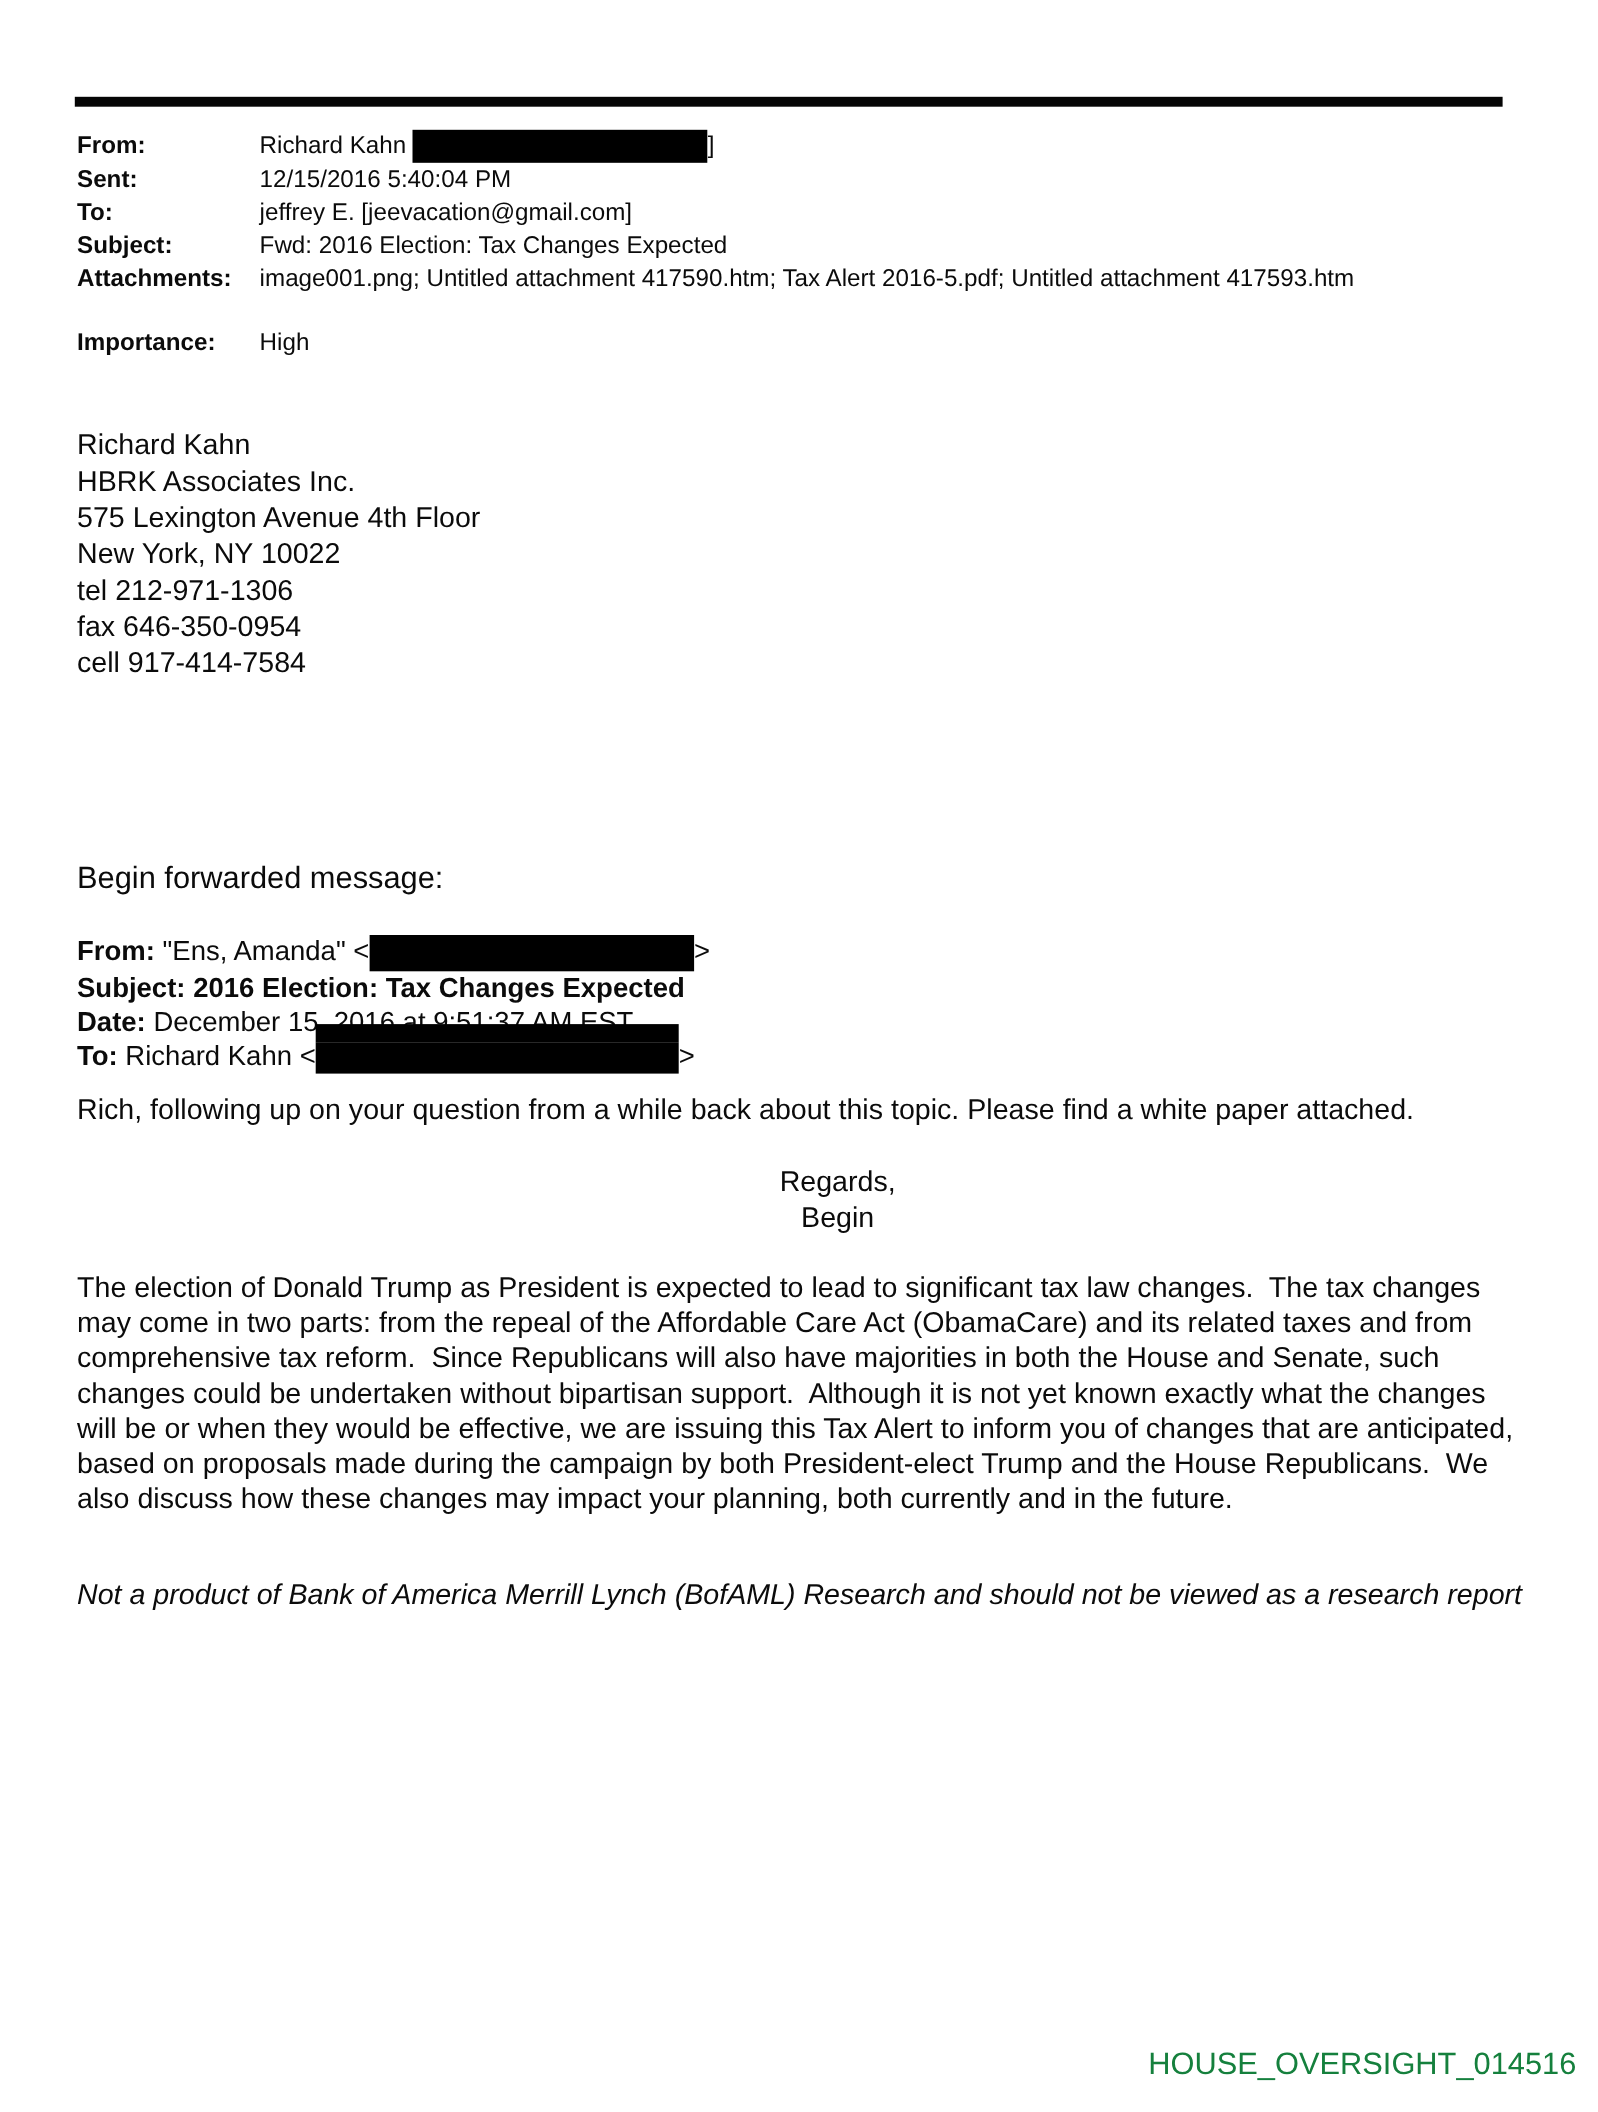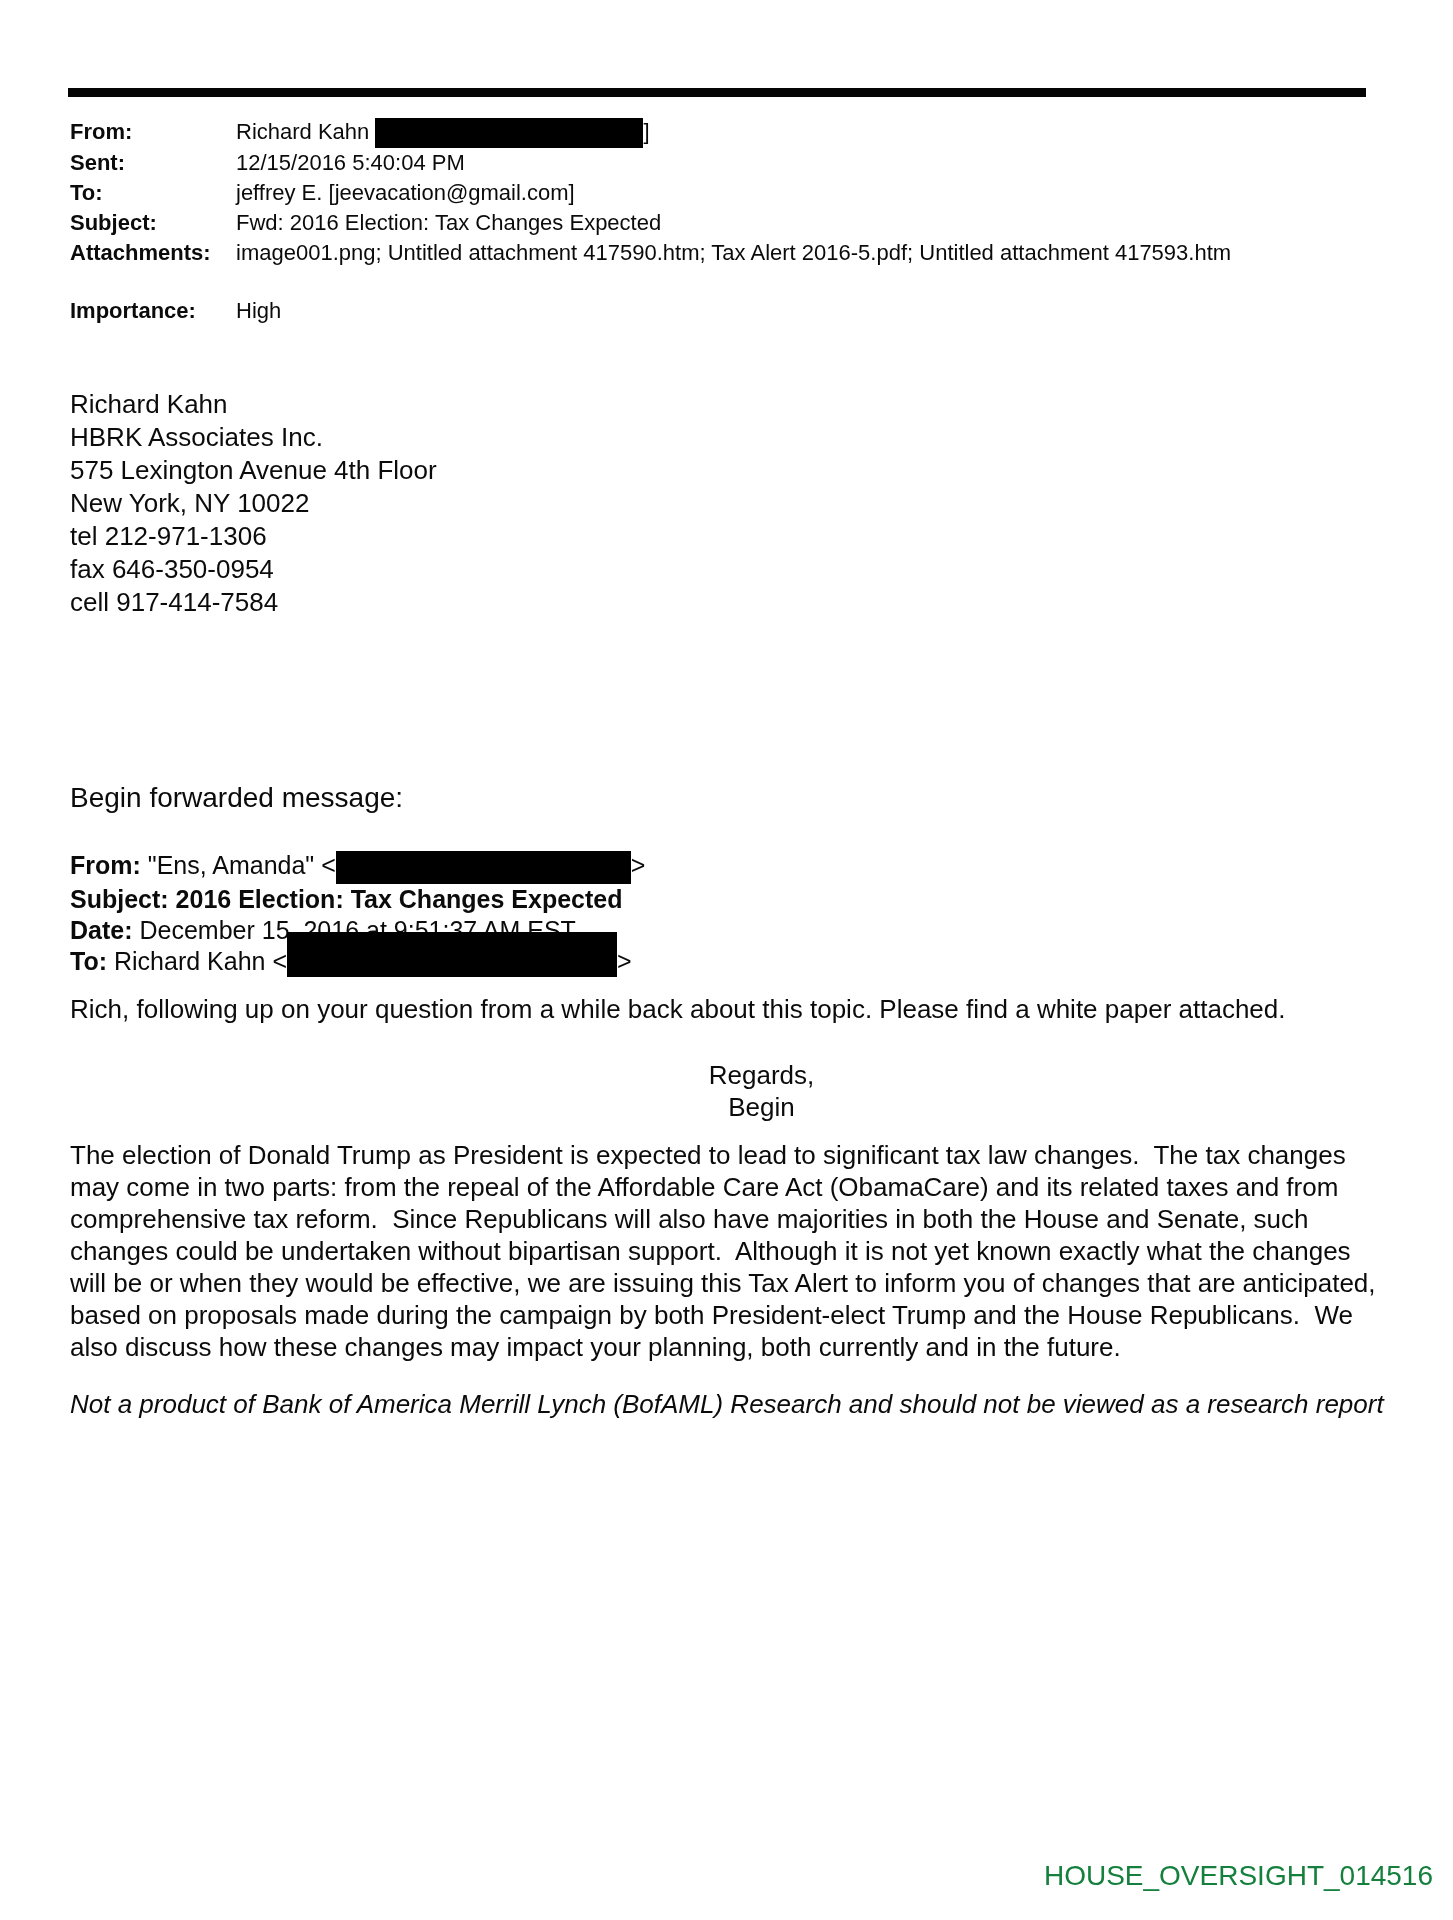--- a/index.html
+++ b/index.html
@@ -44,30 +44,30 @@
   
   .begin-fwd { margin-top: 162px; font-size: 28px; line-height: 33px; }
   .fwd { margin-top: 36px; font-size: 25px; line-height: 31px; }
   .fwd .fl { font-weight: 700; }
   .fwd .fbold { font-weight: 700; }
 
   
   .greeting { margin-top: 16px; font-size: 26px; line-height: 32px; }
   .regards  { margin-top: 34px; font-size: 26px; line-height: 32px; text-align: center; }
   .mainp {
-    margin-top: 16px; font-size: 26px; line-height: 32px;
+    margin-top: 32px; font-size: 26px; line-height: 32px;
     max-width: 1320px; white-space: pre-wrap;
   }
   .disclaimer {
     margin-top: 55px; font-size: 26px; line-height: 32px;
     font-weight: 700; font-style: italic;
     max-width: 1330px; white-space: pre-wrap;
   }
   .research-note {
-    margin-top: 25px; font-size: 26px; line-height: 32px;
+    margin-top: 55px; font-size: 26px; line-height: 32px;
     font-style: italic; white-space: nowrap;
   }
 
   
   .amanda-sig { margin-top: 34px; font-size: 26px; line-height: 31px; color: #1F4E79; }
   .amanda-sig .name { font-weight: 700; }
 
   
   .bates {
     position: absolute; right: 20px; top: 1860px;

